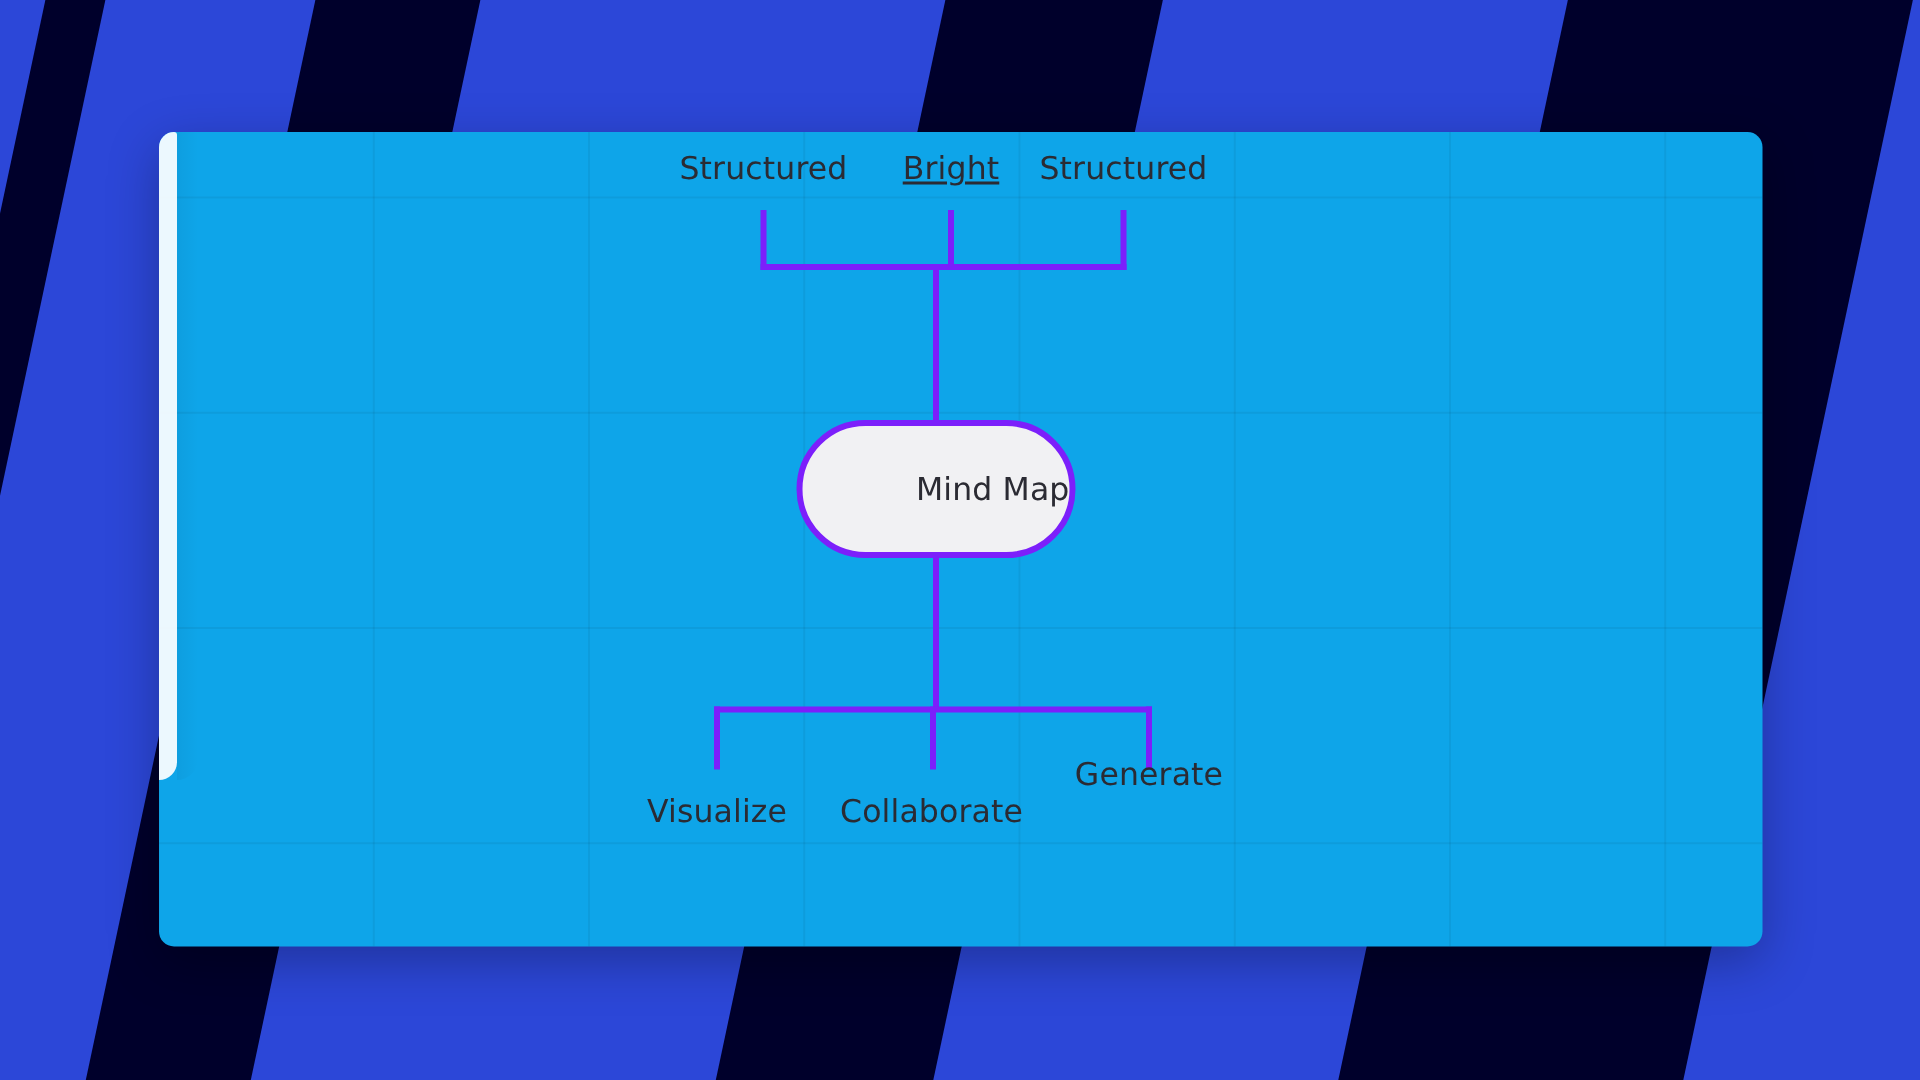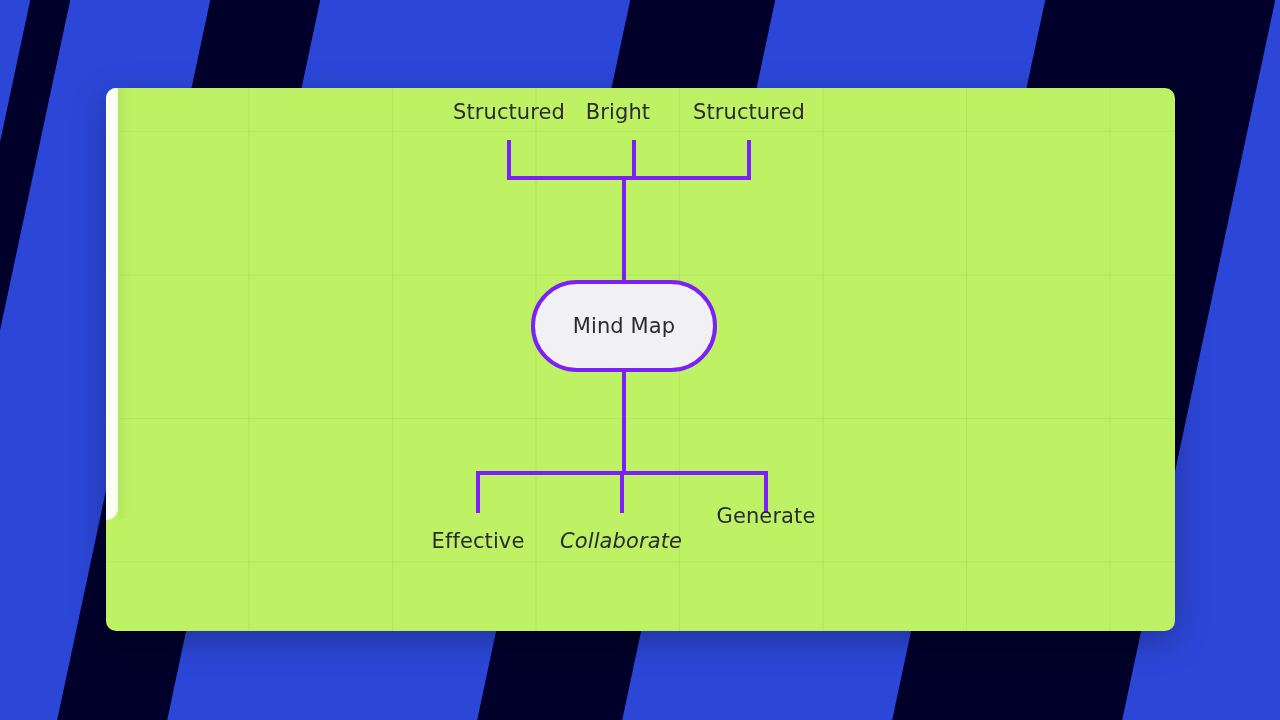--- a/index.html
+++ b/index.html
@@ -21,21 +21,21 @@
     background:#00002B;
     transform:skewX(-12deg);
     transform-origin:top left;
   }
 
   
   #canvas-card {
     position:absolute;
     left:106px; top:88px;
     width:1069px; height:543px;
-    background:#bef264;
+    background:#0ea5e9;
     border-radius:10px;
     overflow:hidden;
     box-shadow:0 10px 34px rgba(0,0,0,.28);
   }
   #canvas-grid {
     position:absolute; inset:0;
     background-image:
       linear-gradient(to right, rgba(0,0,0,.055) 1px, transparent 1px),
       linear-gradient(to bottom, rgba(0,0,0,.055) 1px, transparent 1px);
     background-size:143.5px 143.5px;
@@ -61,21 +61,21 @@
 
   
   #map { position:absolute; inset:0; }
 
   .edge { position:absolute; background:#7C1FFB; }
   .edge-v { width:4px; }
   .edge-h { height:4px; }
 
   .node-pill {
     position:absolute;
-    display:flex; align-items:center; justify-content:center;
+    display:flex; align-items:center; justify-content:flex-end;
     background:#F1F1F3;
     border:4px solid #7C1FFB;
     border-radius:48px;
     color:#2B2B33;
     font-size:21px;
     letter-spacing:.1px;
     white-space:nowrap;
   }
 
   .node-label {
@@ -100,21 +100,21 @@
 <div id="canvas-card">
 
   <div id="canvas-grid"></div>
   <div id="panel-sliver"></div>
   <div id="panel-sliver-shade"></div>
 
   <div id="map">
 
     <div class="node-label" style="left:403px; top:12px;">Structured</div>
 
-    <div class="node-label" style="left:512px; top:12px;">Bright</div>
+    <div class="node-label" style="left:528px; top:12px;text-decoration:underline;">Bright</div>
 
     <div class="node-label" style="left:643px; top:12px;">Structured</div>
 
     <div class="edge edge-v" style="left:401px; top:52px; height:40px;"></div>
     <div class="edge edge-v" style="left:526px; top:52px; height:40px;"></div>
     <div class="edge edge-v" style="left:641px; top:52px; height:40px;"></div>
 
     <div class="edge edge-h" style="left:401px; top:88px; width:244px;"></div>
 
     <div class="edge edge-v" style="left:516px; top:88px; height:106px;"></div>
@@ -122,20 +122,20 @@
     <div class="node-pill" style="left:425px; top:192px; width:186px; height:92px;">
       <span>Mind Map</span>
     </div>
 
     <div class="edge edge-v" style="left:516px; top:282px; height:104px;"></div>
     <div class="edge edge-h" style="left:370px; top:383px; width:292px;"></div>
     <div class="edge edge-v" style="left:370px; top:383px; height:42px;"></div>
     <div class="edge edge-v" style="left:514px; top:383px; height:42px;"></div>
     <div class="edge edge-v" style="left:658px; top:383px; height:42px;"></div>
 
-    <div class="node-label" style="left:372px; top:441px;">Effective</div>
+    <div class="node-label" style="left:372px; top:441px;">Visualize</div>
 
-    <div class="node-label" style="left:515px; top:441px;font-style:italic;">Collaborate</div>
+    <div class="node-label" style="left:515px; top:441px;">Collaborate</div>
 
     <div class="node-label" style="left:660px; top:416px;">Generate</div>
 
   </div>
 </div>
 
 </body></html>

